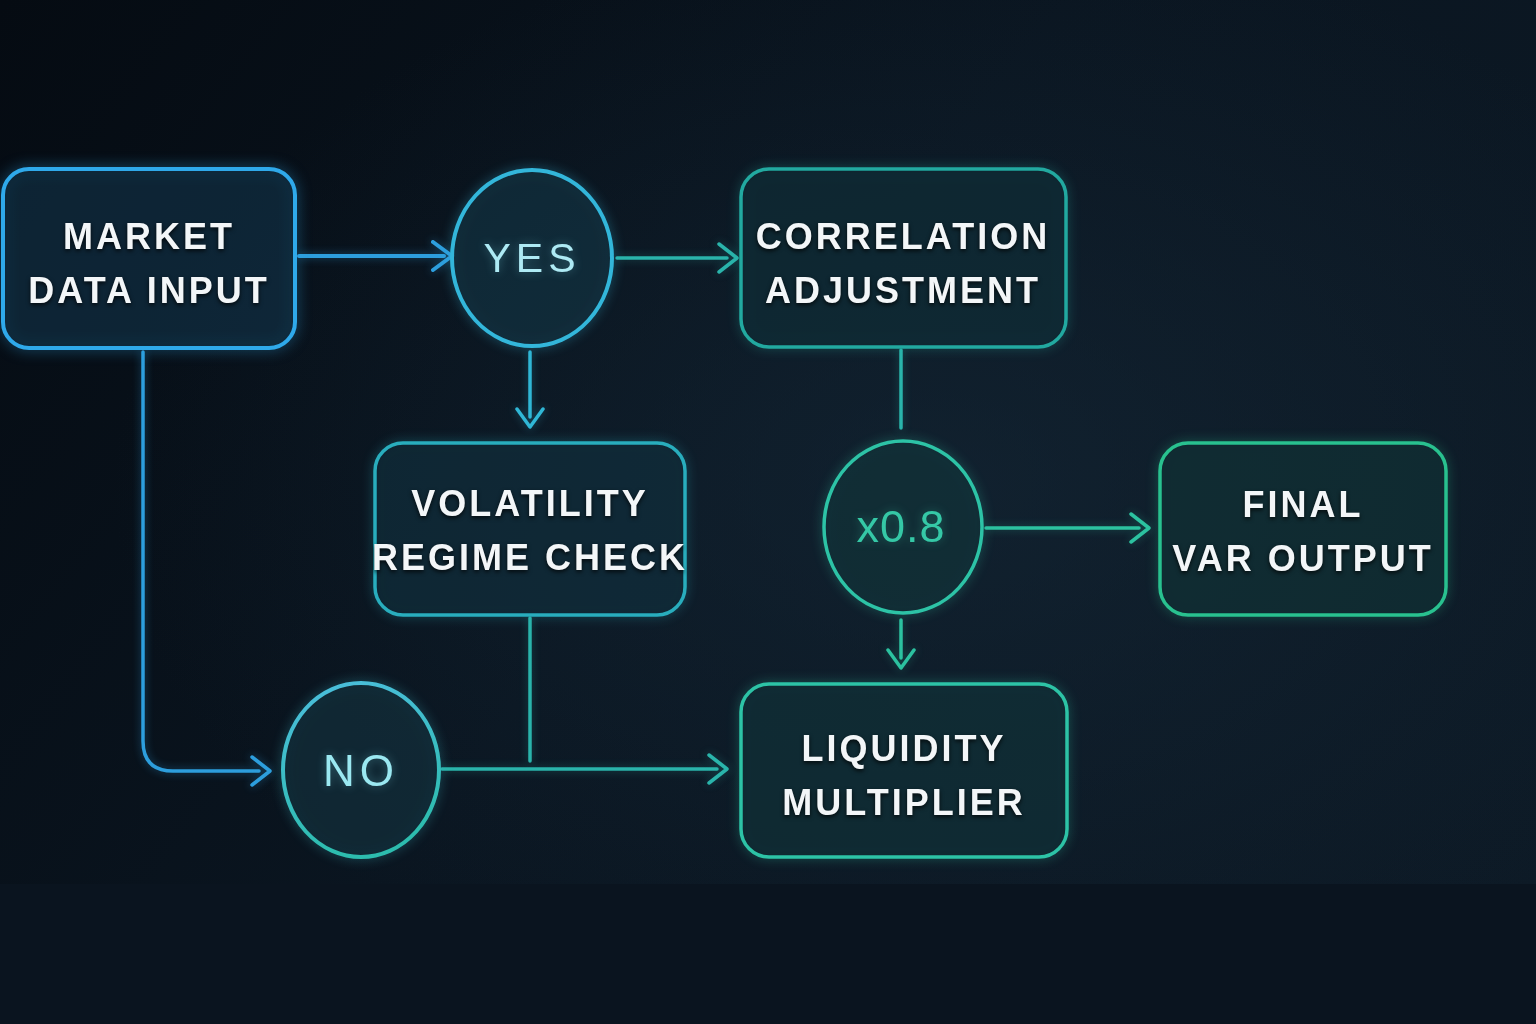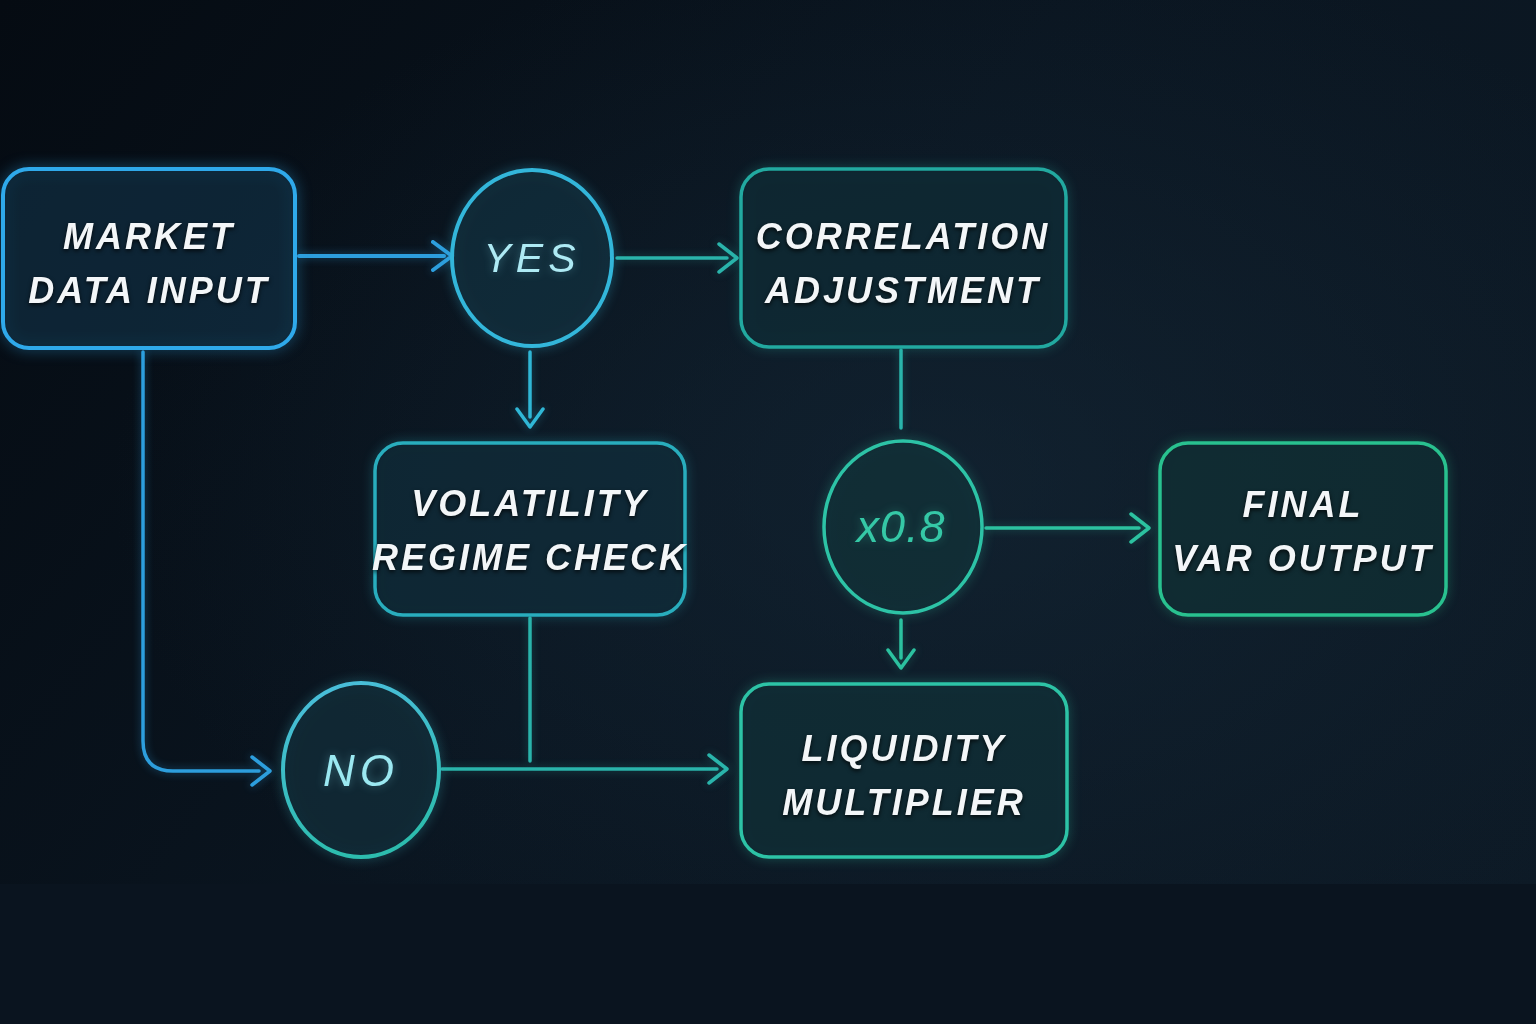--- a/index.html
+++ b/index.html
@@ -11,21 +11,20 @@
     background: #0a141f;
     font-family: "Liberation Sans", sans-serif;
   }
   .stage {
     position: relative;
     width: 1536px;
     height: 884px;
     background:
       radial-gradient(1200px 800px at 62% 55%, rgba(22,42,58,0.55) 0%, rgba(10,20,31,0) 70%),
       linear-gradient(128deg, #050b12 0%, #0a1520 48%, #0d1a26 100%);
-    font-style: italic;
   }
   svg { display: block; }
 
   
   .box      { fill: rgba(13,26,38,0.55); }
   .circle   { fill: rgba(13,26,38,0.45); }
 
   .stroke-blue   { stroke: #2fa9ea; filter: drop-shadow(0 0 7px rgba(47,169,234,0.55)); }
   .stroke-cyan   { stroke: #33b6da; filter: drop-shadow(0 0 6px rgba(51,182,218,0.45)); }
   .stroke-tealc  { stroke: #29adbd; filter: drop-shadow(0 0 6px rgba(41,173,189,0.40)); }

